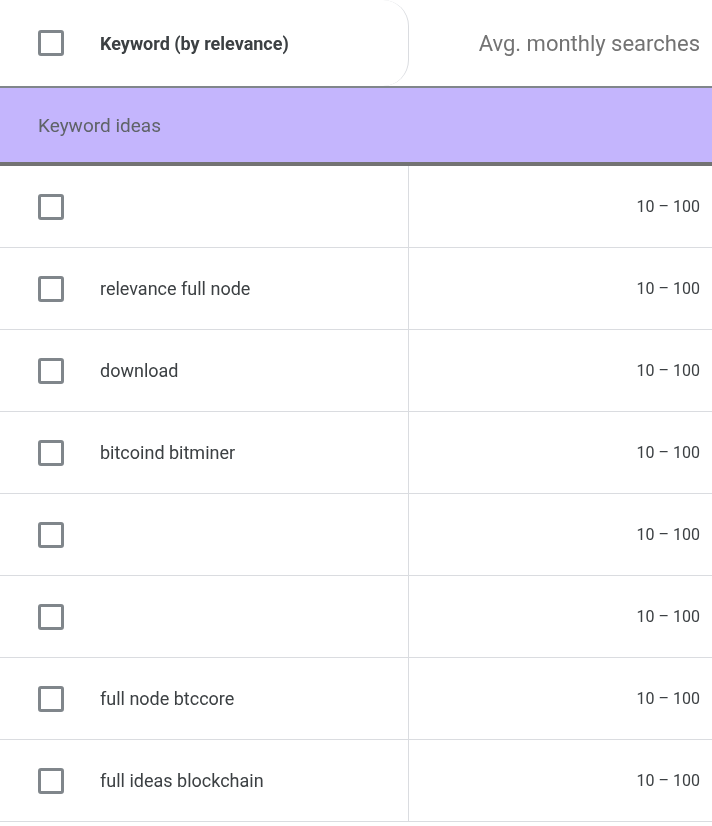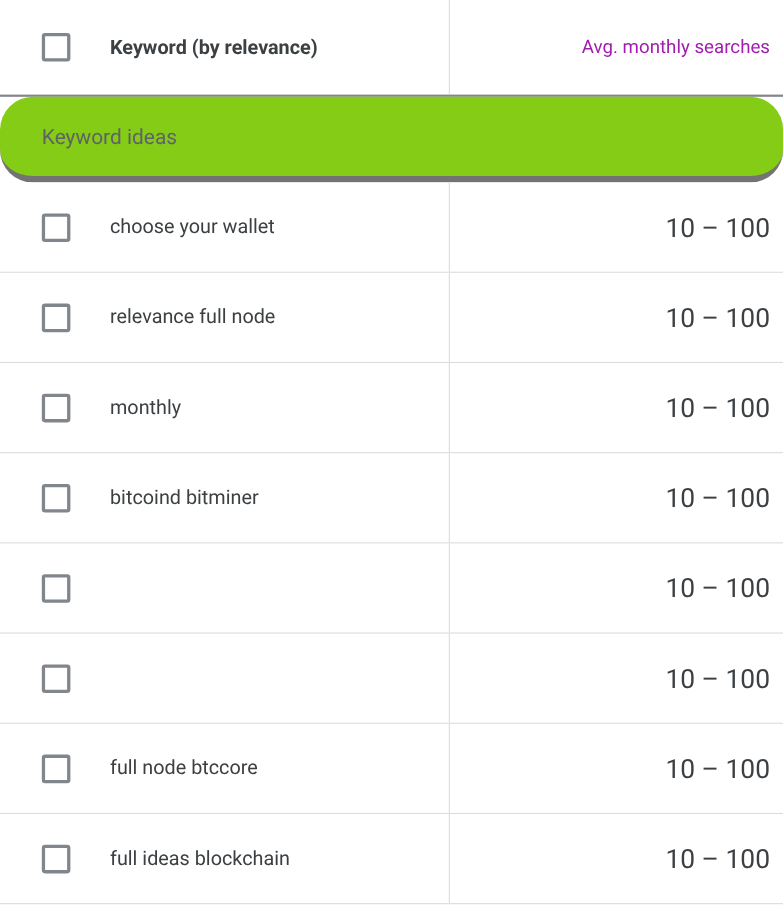--- a/index.html
+++ b/index.html
@@ -22,58 +22,58 @@
       display: flex;
       height: 88px;
       border-bottom: 2px solid #80868b;
     }
     .header-cell-keyword {
       width: 409px;
       display: flex;
       align-items: center;
       padding-left: 38px;
       border-right: 1px solid #dadce0;
+      border-radius: 26px;
     }
     .header-cell-searches {
       flex: 1;
       display: flex;
       align-items: center;
       justify-content: flex-end;
       padding-right: 12px;
     }
     .header-text {
       color: #3c4043;
       font-size: 18px;
       font-weight: 700;
     }
     .header-text-searches {
-      color: #a21caf;
-      font-size: 17px;
+      color: #737373;
+      font-size: 22px;
       font-weight: 400;
     }
     .checkbox {
       width: 26px;
       height: 26px;
       border: 3px solid #80868b;
       border-radius: 3px;
       margin-right: 36px;
       cursor: pointer;
       flex-shrink: 0;
     }
     .section-header {
       height: 78px;
-      background: #84cc16;
+      background: #c4b5fd;
       display: flex;
       align-items: center;
       padding-left: 38px;
       color: #5f6368;
       font-size: 19px;
       font-weight: 400;
-      border-bottom: 6px solid #737373;
-      border-radius: 30px;
+      border-bottom: 4px solid #737373;
     }
     .data-row {
       display: flex;
       height: 82px;
       border-bottom: 1px solid #dadce0;
     }
     .data-cell-keyword {
       width: 409px;
       display: flex;
       align-items: center;
@@ -87,21 +87,21 @@
       justify-content: flex-end;
       padding-right: 12px;
     }
     .keyword-text {
       color: #3c4043;
       font-size: 18px;
       font-weight: 400;
     }
     .searches-text {
       color: #3c4043;
-      font-size: 24px;
+      font-size: 16px;
       font-weight: 400;
     }
   </style>
 </head>
 <body>
 
 <div class="table">
   <div class="header-row">
     <div class="header-cell-keyword">
       <div class="checkbox"></div>
@@ -113,39 +113,38 @@
   </div>
 
   <div class="section-header">
     <span>Keyword ideas</span>
   </div>
 
   <div id="rows-container">
       <div class="data-row">
         <div class="data-cell-keyword">
           <div class="checkbox"></div>
-          <span class="keyword-text">choose your wallet</span>
         </div>
         <div class="data-cell-searches">
           <span class="searches-text">10 – 100</span>
         </div>
       </div>
       <div class="data-row">
         <div class="data-cell-keyword">
           <div class="checkbox"></div>
           <span class="keyword-text">relevance full node</span>
         </div>
         <div class="data-cell-searches">
           <span class="searches-text">10 – 100</span>
         </div>
       </div>
       <div class="data-row">
         <div class="data-cell-keyword">
           <div class="checkbox"></div>
-          <span class="keyword-text">monthly</span>
+          <span class="keyword-text">download</span>
         </div>
         <div class="data-cell-searches">
           <span class="searches-text">10 – 100</span>
         </div>
       </div>
       <div class="data-row">
         <div class="data-cell-keyword">
           <div class="checkbox"></div>
           <span class="keyword-text">bitcoind bitminer</span>
         </div>

